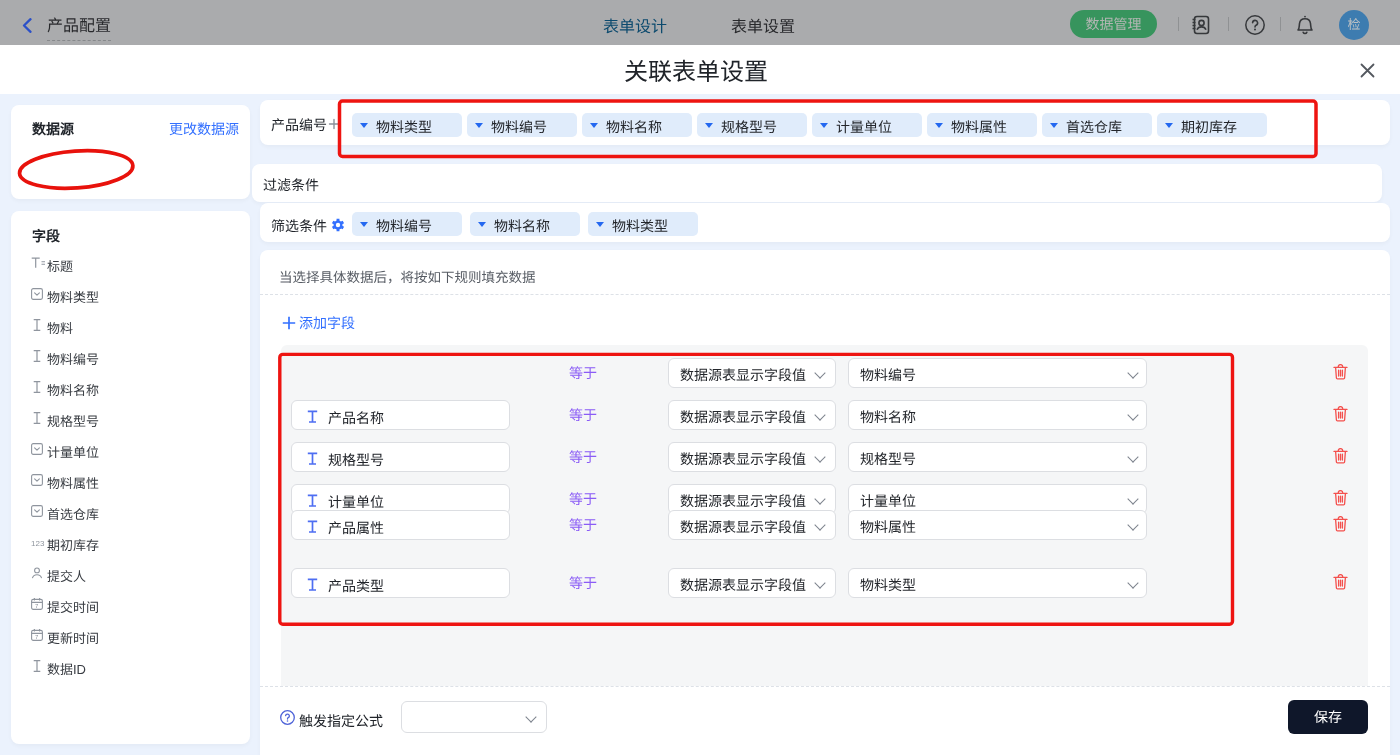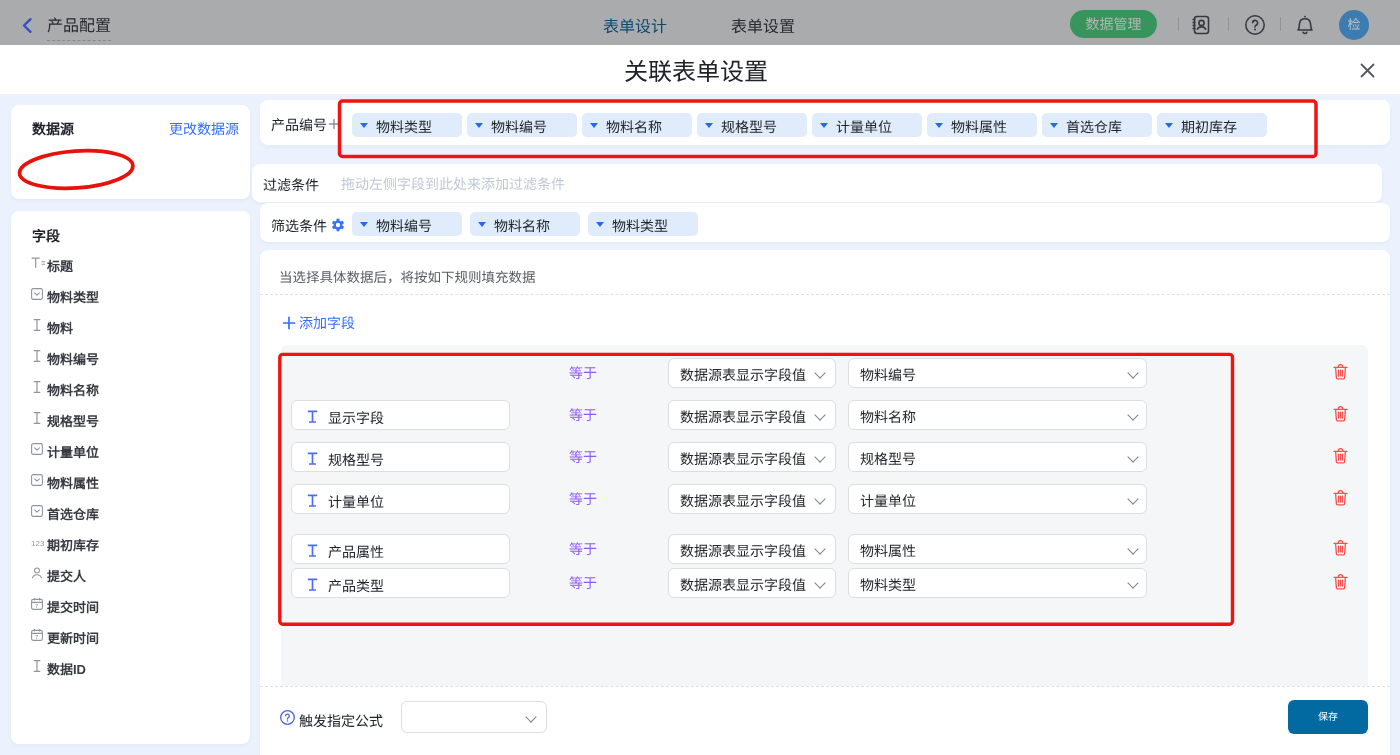--- a/index.html
+++ b/index.html
@@ -34,21 +34,21 @@
 #mc3 { left:260px; top:203px; width:1130px; height:39px; }
 #mc4 { left:260px; top:250px; width:1130px; height:520px; }
 
 .sctitle { position:absolute; left:21px; font-weight:700; font-size:14px; color:#1f2329; }
 .bluelink { color:#3370ff; font-size:14px; }
 .dsrow { position:absolute; left:11px; top:44px; width:216px; height:30px; background:#f4f5f6; border-radius:5px; }
 .dsrow .txt { position:absolute; left:29px; top:7px; font-size:14px; color:#1f2329; }
 
 .fitem { position:absolute; left:20px; height:20px; font-size:13px; color:#383c42; }
 .fitem svg { position:absolute; left:0; top:3px; }
-.fitem .ftxt { position:absolute; left:16px; top:2px; white-space:nowrap;font-weight:bold; }
+.fitem .ftxt { position:absolute; left:16px; top:2px; white-space:nowrap; }
 
 .rowlabel { font-size:14px; color:#20242a; font-weight:400; }
 .chip { position:absolute; height:24px; width:110px; background:#e0ecfb; border-radius:5px; }
 .chip .tri { position:absolute; left:8px; top:9.5px; width:0; height:0; border-left:4.7px solid transparent; border-right:4.7px solid transparent; border-top:5.5px solid #2468f0; }
 .chip .ctxt { position:absolute; left:24px; top:3px; font-size:14px; color:#23262b; }
 .placeholder { color:#c0c8d5; font-size:14px; }
 
 .dashline { position:absolute; left:0; width:100%; border-top:1px dashed #dde1e7; }
 .grayPanel { position:absolute; left:21px; top:95px; width:1087px; height:341px; background:#f5f6f7; border-radius:6px 6px 0 0; }
 
@@ -56,21 +56,21 @@
 .rinput { position:absolute; left:0; top:0; width:219px; height:30px; background:#fff; border:1px solid #dcdee2; border-radius:6px; }
 .rinput .itxt { position:absolute; left:36px; top:6px; font-size:14px; color:#21242a; }
 .req { position:absolute; left:278px; top:4px; font-size:14px; font-weight:500; color:#8b5cf6; }
 .rsel { position:absolute; top:0; height:30px; background:#fff; border:1px solid #dcdee2; border-radius:6px; }
 .rsel .stxt { position:absolute; left:11px; top:5px; font-size:14px; color:#23262b; white-space:nowrap; }
 .rsel1 { left:377px; width:168px; }
 .rsel2 { left:557px; width:299px; }
 .trash { position:absolute; left:1042px; top:6px; }
 
 .bbar { position:absolute; left:8px; top:436px; width:1130px; height:56px; }
-.savebtn { position:absolute; left:1020px; top:14px; width:80px; height:34px; background:#0369a1; border-radius:6px; color:#fff; font-size:10px; text-align:center; line-height:34px; }
+.savebtn { position:absolute; left:1020px; top:14px; width:80px; height:34px; background:#0f172a; border-radius:6px; color:#fff; font-size:14px; text-align:center; line-height:34px; }
 .fsel { position:absolute; left:133px; top:15px; width:146px; height:32px; background:#fff; border:1px solid #dcdee2; border-radius:6px; }
 
 .chev { position:absolute; width:10px; height:10px; }
 .chev:before { content:""; position:absolute; left:0; top:0; width:7px; height:7px; border-right:1.6px solid #7d838d; border-bottom:1.6px solid #7d838d; transform:rotate(45deg); }
 
 
 #ann { position:absolute; left:0; top:0; width:1400px; height:755px; pointer-events:none; }
 </style>
 </head>
 <body>
@@ -253,21 +253,20 @@
       </div>
       <div class="chip" style="left:897px; top:13px;">
         <span class="tri"></span>
         <span class="ctxt">期初库存</span>
       </div>
     </div>
 </div>
 
 <div class="card" id="mc2">
   <div class="rowlabel abs" style="left:11px; top:10px;">过滤条件</div>
-  <div class="placeholder abs" style="left:89px; top:9px;">拖动左侧字段到此处来添加过滤条件</div>
 </div>
 
 <div class="card" id="mc3">
   <div class="rowlabel abs" style="left:11px; top:12px;">筛选条件</div>
   <svg width="14" height="14" viewBox="0 0 14 14" style="position:absolute;left:71px;top:15px;">
     <path d="M7.00 3.20 L7.00 0.80 M10.29 5.10 L12.37 3.90 M10.29 8.90 L12.37 10.10 M7.00 10.80 L7.00 13.20 M3.71 8.90 L1.63 10.10 M3.71 5.10 L1.63 3.90" stroke="#3370ff" stroke-width="2.9" fill="none"></path>
     <circle cx="7" cy="7" r="4.5" fill="#3370ff"></circle>
     <circle cx="7" cy="7" r="2.2" fill="#fff"></circle>
   </svg>
   <div id="chips3">
@@ -307,21 +306,21 @@
         </div>
     <span class="trash"><svg width="15" height="16" viewBox="0 0 15 16">
             <path d="M1 3.4 h13 M5.2 3.2 V2.9 a2.3 2.3 0 0 1 4.6 0 V3.2 M2.6 3.4 L3.4 14 a1 1 0 0 0 1 0.9 h6.2 a1 1 0 0 0 1-0.9 L12.4 3.4 M5.6 6.2 V12 M7.5 6.2 V12 M9.4 6.2 V12" fill="none" stroke="#f4504d" stroke-width="1.3" stroke-linecap="round"></path>
           </svg></span>
   </div>
       <div class="rrow" style="top:150px;">
     <div class="rinput">
           <svg width="11" height="14" viewBox="0 0 11 14" style="position:absolute;left:15px;top:9px;">
             <path d="M0.8 1.3 h9.4 M5.5 1.3 V12 M2 12 h7" stroke="#4e6ef2" stroke-width="1.7" fill="none"></path>
           </svg>
-          <span class="itxt">显示字段</span>
+          <span class="itxt">产品名称</span>
         </div>
     <div class="req">等于</div>
     <div class="rsel rsel1">
           <span class="stxt">数据源表显示字段值</span>
           <span class="chev" style="left:147px;top:10px;"></span>
         </div>
     <div class="rsel rsel2">
           <span class="stxt">物料名称</span>
           <span class="chev" style="left:280px;top:10px;"></span>
         </div>
@@ -362,21 +361,21 @@
           <span class="chev" style="left:147px;top:10px;"></span>
         </div>
     <div class="rsel rsel2">
           <span class="stxt">计量单位</span>
           <span class="chev" style="left:280px;top:10px;"></span>
         </div>
     <span class="trash"><svg width="15" height="16" viewBox="0 0 15 16">
             <path d="M1 3.4 h13 M5.2 3.2 V2.9 a2.3 2.3 0 0 1 4.6 0 V3.2 M2.6 3.4 L3.4 14 a1 1 0 0 0 1 0.9 h6.2 a1 1 0 0 0 1-0.9 L12.4 3.4 M5.6 6.2 V12 M7.5 6.2 V12 M9.4 6.2 V12" fill="none" stroke="#f4504d" stroke-width="1.3" stroke-linecap="round"></path>
           </svg></span>
   </div>
-      <div class="rrow" style="top:284px;">
+      <div class="rrow" style="top:260px;">
     <div class="rinput">
           <svg width="11" height="14" viewBox="0 0 11 14" style="position:absolute;left:15px;top:9px;">
             <path d="M0.8 1.3 h9.4 M5.5 1.3 V12 M2 12 h7" stroke="#4e6ef2" stroke-width="1.7" fill="none"></path>
           </svg>
           <span class="itxt">产品属性</span>
         </div>
     <div class="req">等于</div>
     <div class="rsel rsel1">
           <span class="stxt">数据源表显示字段值</span>
           <span class="chev" style="left:147px;top:10px;"></span>

